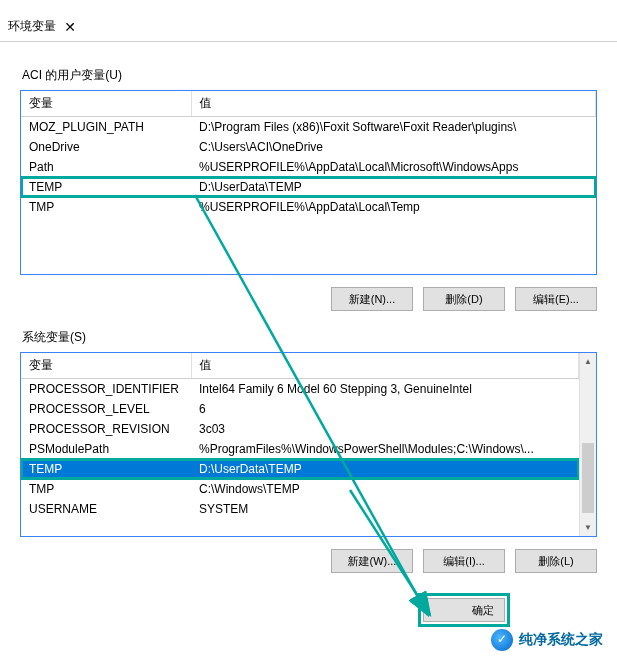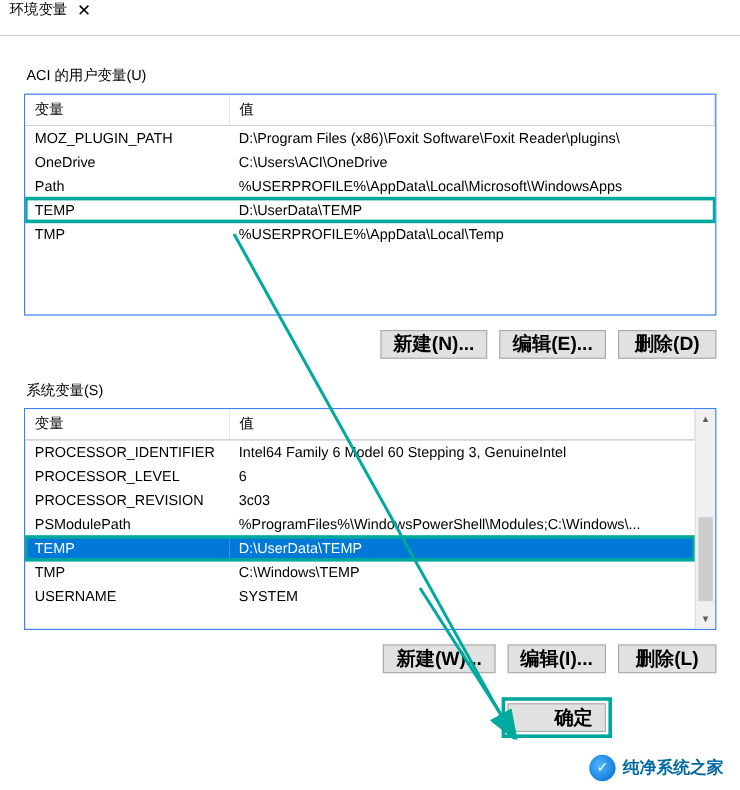--- a/index.html
+++ b/index.html
@@ -13,23 +13,24 @@
       width: 617px;
       height: 658px;
       background: #ffffff;
       position: relative;
       overflow: hidden;
     }
     .titlebar {
       height: 30px;
       border-bottom: 1px solid #d0d0d0;
       display: flex;
-      align-items: flex-start;
+      align-items: center;
       padding: 0 8px;
       background: #ffffff;
+      margin-top: 12px;
     }
     .close-btn {
       width: 28px;
       text-align: center;
       font-size: 14px;
       cursor: pointer;
     }
     .content {
       padding: 15px 20px;
     }
@@ -92,23 +93,22 @@
       gap: 10px;
       margin-top: 12px;
       margin-bottom: 18px;
     }
     button {
       min-width: 82px;
       height: 24px;
       border: 1px solid #adadad;
       background: #e1e1e1;
       cursor: pointer;
-      font-size: 16px;
+      font-size: 11px;
       padding: 0 10px;
-      font-weight: bold;
     }
     .bottom-row {
       display: flex;
       justify-content: flex-end;
       gap: 10px;
       margin-top: 25px;
     }
     .ok-highlight {
       outline: 3px solid #00a99d;
       outline-offset: 2px;
@@ -216,22 +216,22 @@
           </tr>
           <tr>
             <td>TMP</td>
             <td>%USERPROFILE%\AppData\Local\Temp</td>
           </tr>
         </tbody>
     </table>
   </div>
   <div class="btn-row">
     <button>新建(N)...</button>
+    <button>删除(D)</button>
     <button>编辑(E)...</button>
-    <button>删除(D)</button>
   </div>
 
   <div class="section-label">系统变量(S)</div>
   <div class="table-container sys" style="position:relative;">
     <table style="width:calc(100% - 17px);">
       <thead>
         <tr>
           <th>变量</th>
           <th>值</th>
         </tr>

